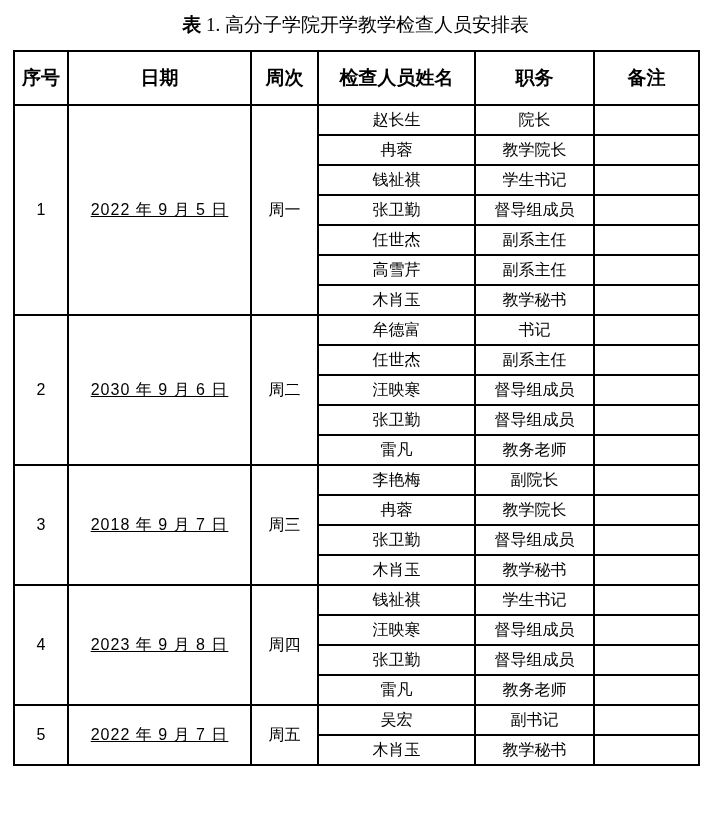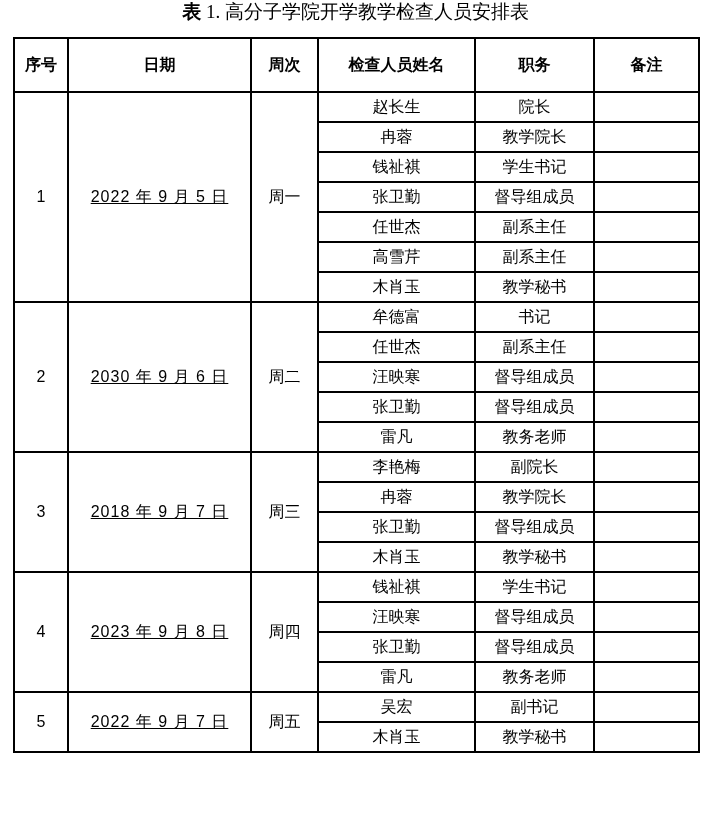--- a/index.html
+++ b/index.html
@@ -10,20 +10,21 @@
   .page {
     width: 709px;
     height: 818px;
     background: #ffffff;
     color: #000000;
     font-family: "Liberation Sans", "DejaVu Sans", sans-serif;
     position: relative;
     overflow: hidden;
   }
   .doc-title {
+    padding-top: 13px;
     width: 685px;
     margin-left: 13px;
     text-align: center;
     font-size: 19px;
     line-height: 24px;
     color: #000000;
     white-space: pre-wrap;
   }
   .title-bold {
     font-weight: bold;
@@ -42,21 +43,21 @@
     border: 2px solid #000000;
     text-align: center;
     vertical-align: middle;
     padding: 0 2px;
     overflow: hidden;
   }
   table.schedule thead tr {
     height: 54px;
   }
   table.schedule th {
-    font-size: 16px;
+    font-size: 19px;
     font-weight: bold;
   }
   table.schedule tbody tr {
     height: 30px;
   }
   table.schedule td {
     font-size: 16px;
     font-weight: normal;
   }
   td.date-cell {

